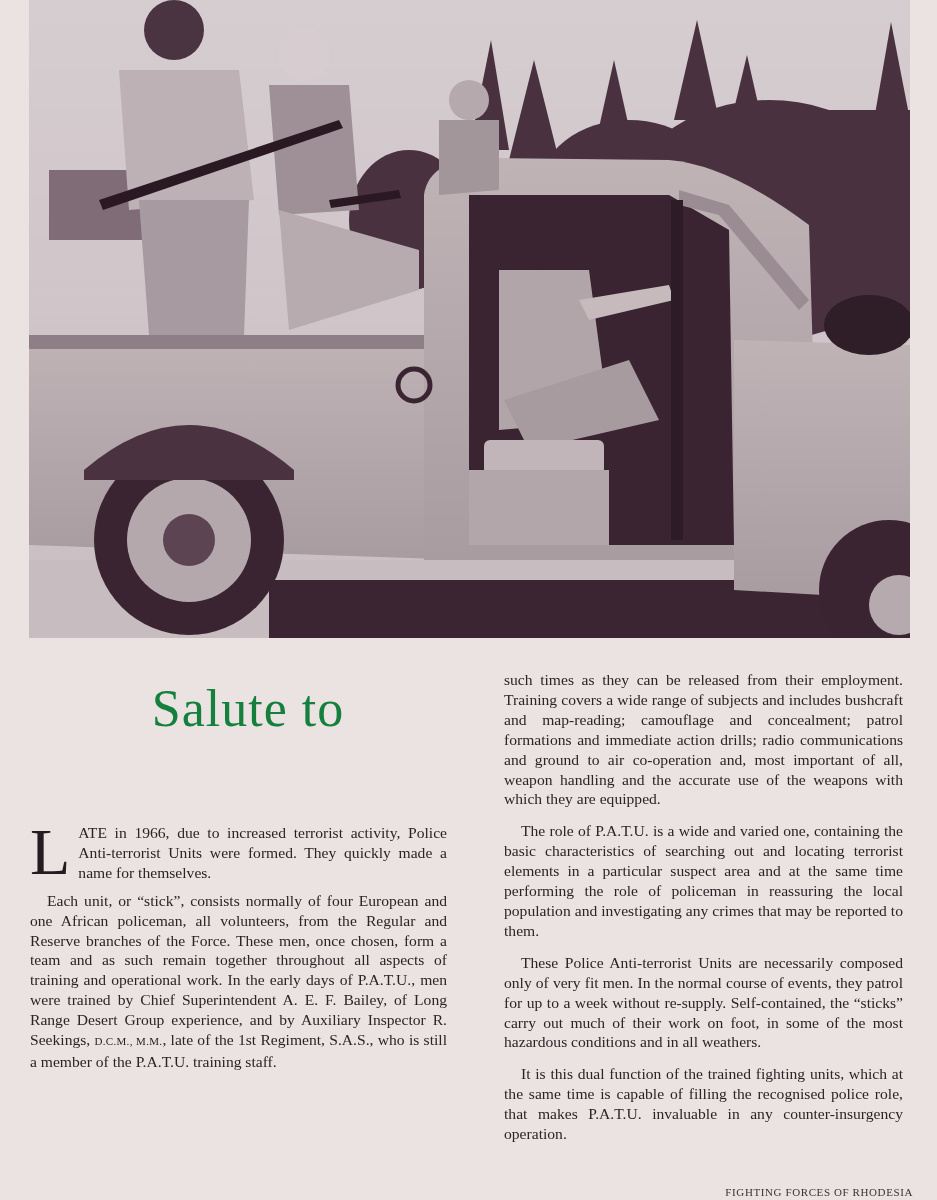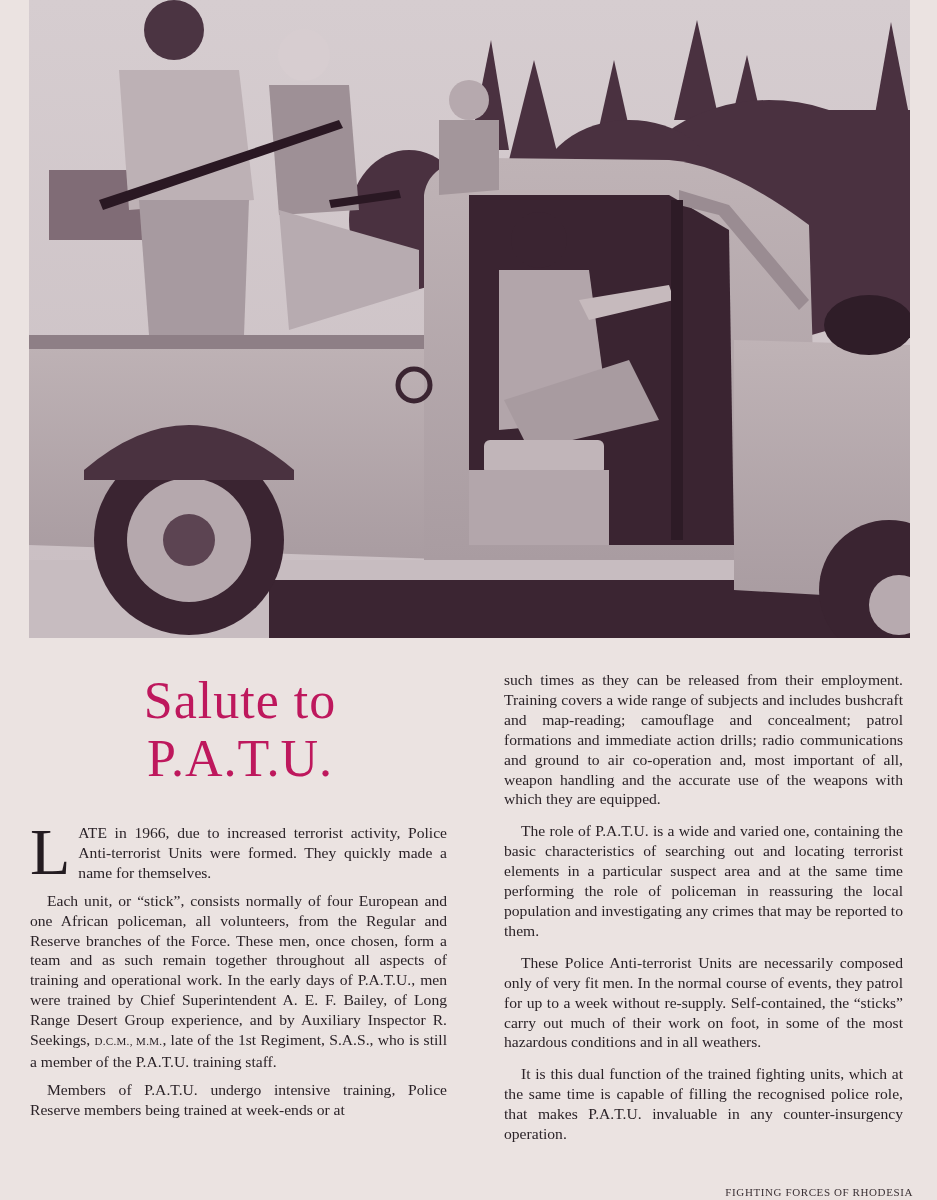--- a/index.html
+++ b/index.html
@@ -10,21 +10,21 @@
       color: #2b2328;
     }
     .photo {
       position: absolute; left: 29px; top: 0; width: 881px; height: 638px;
       background: #cdc3c6; overflow: hidden;
     }
     .photo svg { display: block; width: 100%; height: 100%; }
     .title {
       position: absolute; left: 0; top: 672px; width: 480px; text-align: center;
       font-size: 52px; line-height: 58px; font-weight: normal; letter-spacing: 1px;
-      color: #be185d; margin: 0;
+      color: #15803d; margin: 8px;
     }
     .title span { display: block; }
     .col {
       position: absolute; font-size: 15.6px; line-height: 19.9px;
       text-align: justify; hyphens: manual;
     }
     .col-left { left: 22px; top: 815px; width: 433px; }
     .col-right { left: 496px; top: 662px; width: 415px; }
     .col p { margin: 8px; text-indent: 17px; }
     .col p.gap { margin-top: 12px; }
@@ -122,27 +122,25 @@
 
     <circle cx="860" cy="590" r="70" fill="#3a2431"></circle>
     <circle cx="870" cy="605" r="30" fill="#b7aaaf"></circle>
 
     <circle cx="385" cy="385" r="16" fill="none" stroke="#3a2431" stroke-width="5"></circle>
   </svg>
 </div>
 
 <h1 class="title">
   <span>Salute to</span>
-  <span>P.A.T.U.</span>
 </h1>
 
 <div class="col col-left">
   <p class="lead"><span class="dropcap">L</span><span>ATE in 1966, due to increased terrorist activity, Police Anti-terrorist Units were formed. They quickly made a name for themselves.</span></p>
   <p><span>Each unit, or “stick”, consists normally of four Euro­pean and one African policeman, all volunteers, from the Regular and Reserve branches of the Force. These men, once chosen, form a team and as such remain together throughout all aspects of training and operational work. In the early days of P.A.T.U., men were trained by Chief Superintendent A. E. F. Bailey, of Long Range Desert Group experience, and by Auxiliary Inspector R. Seekings,</span> <span class="sc">D.C.M., M.M.</span><span>, late of the 1st Regiment, S.A.S., who is still a member of the P.A.T.U. training staff.</span></p>
-  <p>Members of P.A.T.U. undergo intensive training, Police Reserve members being trained at week-ends or at</p>
 </div>
 
 <div class="col col-right">
   <p class="cont">such times as they can be released from their employ­ment. Training covers a wide range of subjects and includes bushcraft and map-reading; camouflage and concealment; patrol formations and immediate action drills; radio communications and ground to air co-operation and, most important of all, weapon handling and the accurate use of the weapons with which they are equipped.</p>
   <p class="gap">The role of P.A.T.U. is a wide and varied one, contain­ing the basic characteristics of searching out and locating terrorist elements in a particular suspect area and at the same time performing the role of policeman in reassuring the local population and investigating any crimes that may be reported to them.</p>
   <p class="gap">These Police Anti-terrorist Units are necessarily com­posed only of very fit men. In the normal course of events, they patrol for up to a week without re-supply. Self-contained, the “sticks” carry out much of their work on foot, in some of the most hazardous conditions and in all weathers.</p>
   <p class="gap">It is this dual function of the trained fighting units, which at the same time is capable of filling the recognised police role, that makes P.A.T.U. invaluable in any counter-insurgency operation.</p>
 </div>
 
 <div class="footer">FIGHTING FORCES OF RHODESIA</div>

